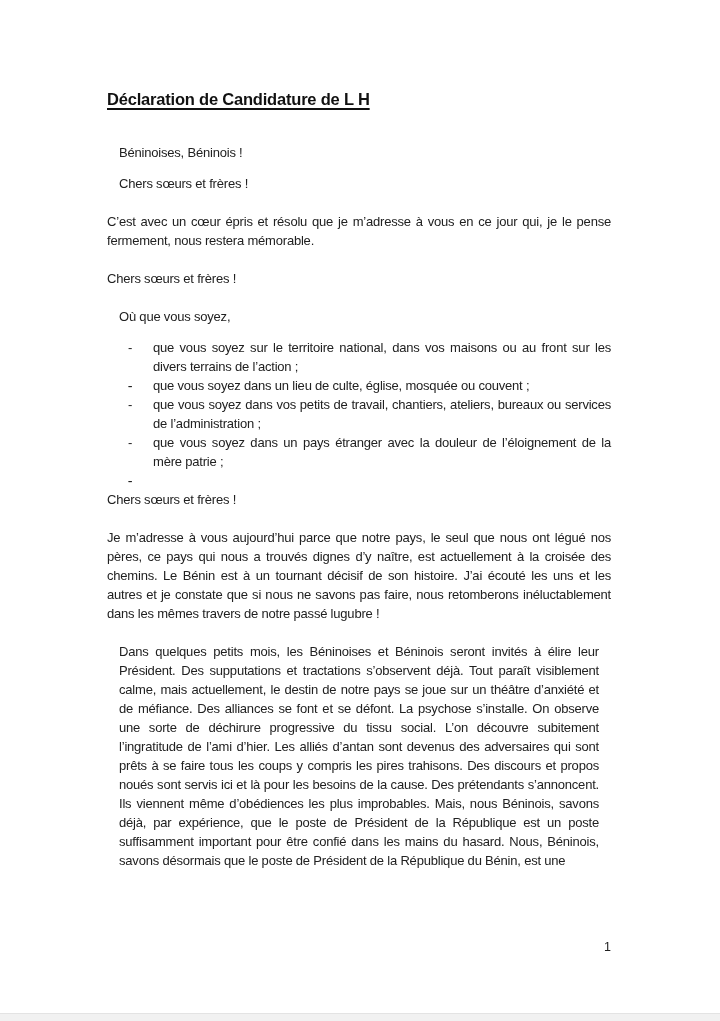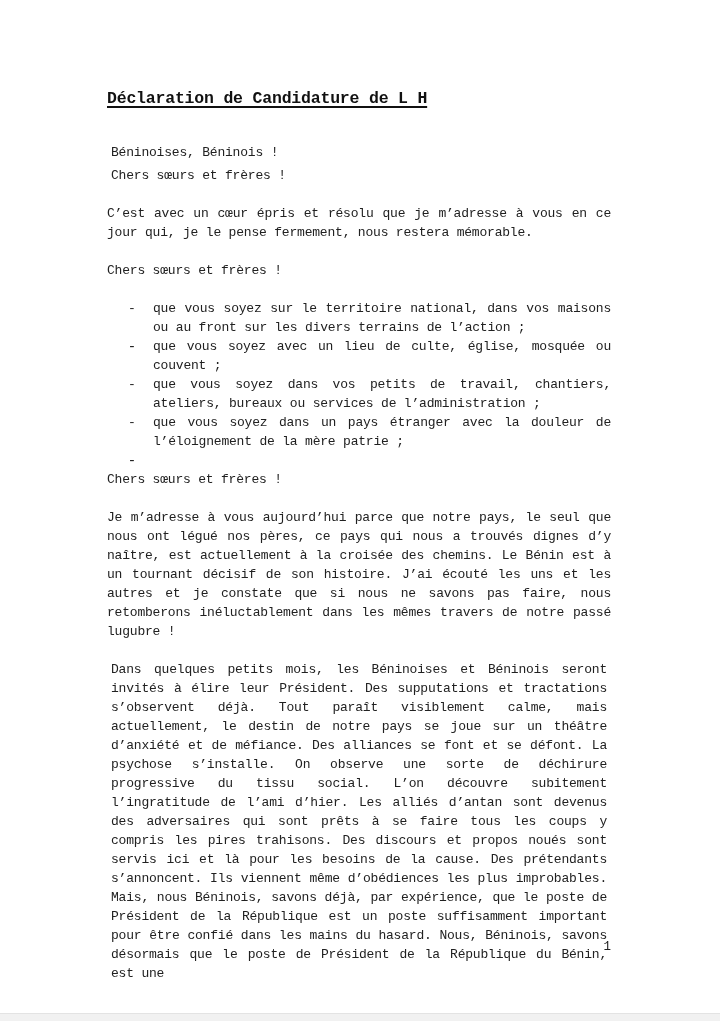--- a/index.html
+++ b/index.html
@@ -1,21 +1,21 @@
 <!DOCTYPE html>
 <html><head>
 <meta charset="utf-8">
 <style>
   html, body { margin: 0; padding: 0; background: #ffffff; }
   .page {
     position: relative;
     width: 720px;
     height: 1021px;
     background: #ffffff;
-    font-family: Liberation Mono, monospace;
+    font-family: Liberation Sans, sans-serif;
     color: #212121;
     overflow: hidden;
   }
   .content {
     position: absolute;
     left: 107px;
     top: 0;
     width: 504px;
     padding-top: 88px;
     font-size: 13px;
@@ -27,21 +27,21 @@
     line-height: 22px;
     font-weight: bold;
     color: #111111;
     margin: 0 0 33px 0;
   }
   .title span {
     text-decoration: underline;
     text-decoration-thickness: 2px;
     text-underline-offset: 3px;
   }
-  p { margin: 4px; }
+  p { margin: 12px; }
   .block { margin: 0 0 19px 0; }
   .just { text-align: justify; }
   .bullets { margin: 0; }
   .bullet {
     position: relative;
     padding-left: 46px;
     text-align: justify;
   }
   .dash {
     position: absolute;
@@ -78,34 +78,35 @@
     <div class="block">
       <p>Béninoises, Béninois !</p>
       <p>Chers sœurs et frères !</p>
     </div>
 
     <p class="block just">C’est avec un cœur épris et résolu que je m’adresse à vous en ce jour qui, je le pense fermement, nous restera mémorable.</p>
 
     <p class="block">Chers sœurs et frères !</p>
 
     <div class="block">
+      <p>Où que vous soyez,</p>
       <div class="bullets">
 
           <div class="bullet">
             <span class="dash">-</span>
             <span>que vous soyez sur le territoire national, dans vos maisons ou au front sur les divers terrains de l’action ;</span>
           </div>
 
           <div class="bullet">
             <span class="dash">-</span>
           </div>
 
           <div class="bullet">
             <span class="dash">-</span>
-            <span>que vous soyez avec un lieu de culte, église, mosquée ou couvent ;</span>
+            <span>que vous soyez dans un lieu de culte, église, mosquée ou couvent ;</span>
           </div>
 
           <div class="bullet">
             <span class="dash">-</span>
             <span>que vous soyez dans vos petits de travail, chantiers, ateliers, bureaux ou services de l’administration ;</span>
           </div>
 
           <div class="bullet">
             <span class="dash">-</span>
             <span>que vous soyez dans un pays étranger avec la douleur de l’éloignement de la mère patrie ;</span>

